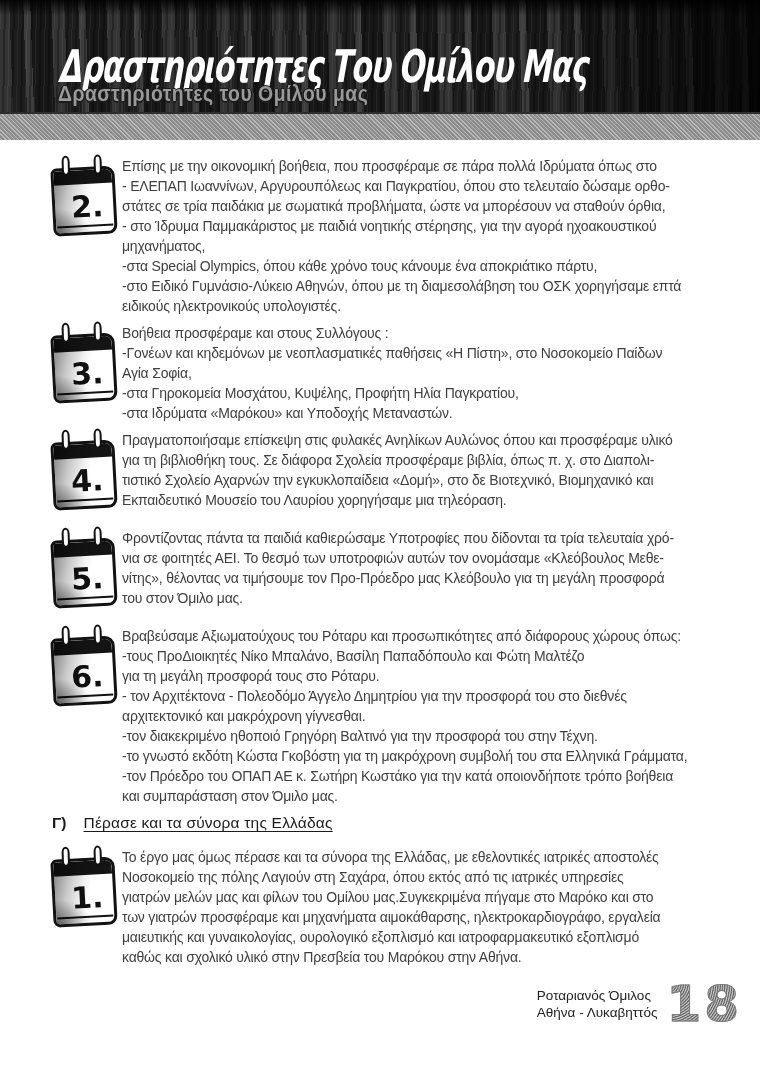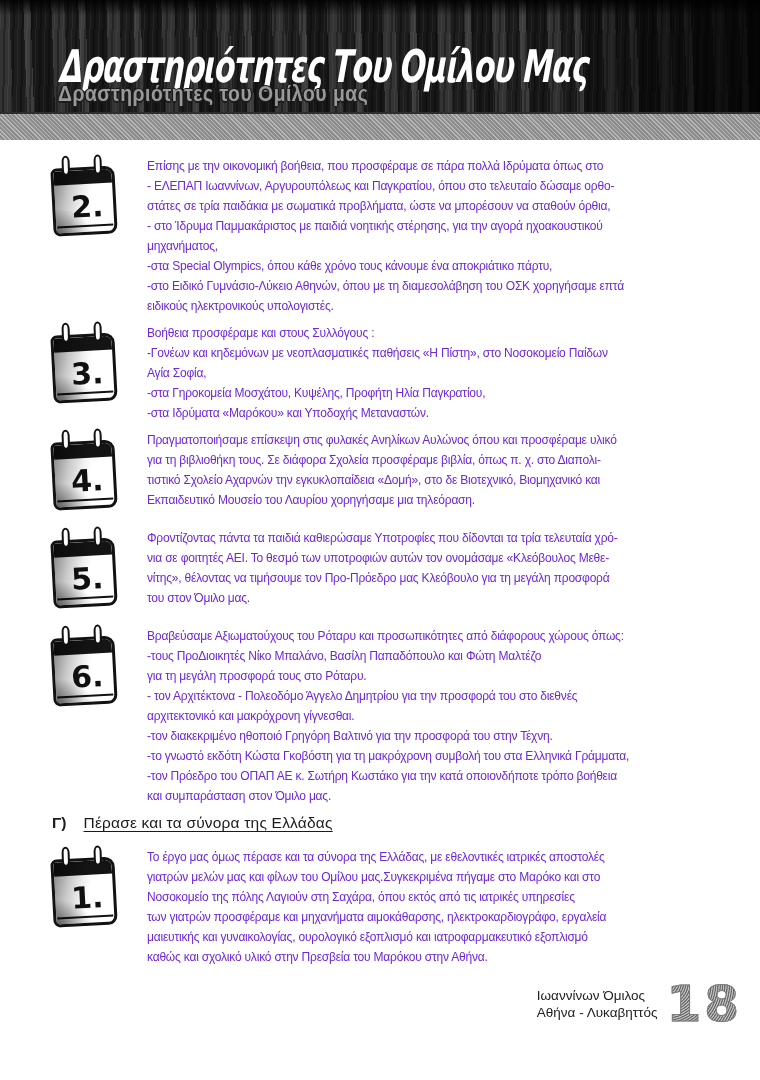--- a/index.html
+++ b/index.html
@@ -49,22 +49,22 @@
     transform:scale(0.97,1.08);transform-origin:left top;
     z-index:2;
   }
 
   
   .content{padding:15px 18px 0 52px;}
   .item{display:flex;align-items:flex-start;margin-bottom:6px;}
   .text{flex:1;padding-top:1px;min-width:0;}
   .tline{
     height:20px;line-height:20px;
-    font-size:12px;letter-spacing:-0.2px;
-    white-space:nowrap;color:#6d28d9;margin-left:25px;
+    font-size:14px;letter-spacing:-0.2px;
+    white-space:nowrap;color:#404040;
   }
 
   
   .cal{position:relative;width:70px;height:92px;flex:none;transform:rotate(-2deg);}
   .pin{
     position:absolute;top:0;width:8px;height:20px;
     background:#fff;border:2.5px solid #121212;border-radius:4px/6px;
     z-index:2;box-sizing:border-box;
   }
   .pin-l{left:11px;} .pin-r{left:43px;}
@@ -237,31 +237,31 @@
         <span class="pin pin-l"></span>
         <span class="pin pin-r"></span>
         <div class="cal-body">
           <div class="cal-head"></div>
           <div class="cal-num">1.</div>
           <div class="cal-shade"></div>
         </div>
       </div>
       <div class="text">
           <div class="tline">Το έργο μας όμως πέρασε και τα σύνορα της Ελλάδας, με εθελοντικές ιατρικές αποστολές</div>
+          <div class="tline">Νοσοκομείο της πόλης Λαγιούν στη  Σαχάρα,  όπου εκτός από τις ιατρικές υπηρεσίες</div>
           <div class="tline">γιατρών μελών μας και φίλων του Ομίλου μας.Συγκεκριμένα πήγαμε στο Μαρόκο και στο</div>
-          <div class="tline">Νοσοκομείο της πόλης Λαγιούν στη  Σαχάρα,  όπου εκτός από τις ιατρικές υπηρεσίες</div>
           <div class="tline">των γιατρών προσφέραμε  και μηχανήματα αιμοκάθαρσης, ηλεκτροκαρδιογράφο, εργαλεία</div>
           <div class="tline">μαιευτικής και γυναικολογίας, ουρολογικό εξοπλισμό και ιατροφαρμακευτικό εξοπλισμό</div>
           <div class="tline">καθώς και σχολικό υλικό στην Πρεσβεία του Μαρόκου στην Αθήνα.</div>
         </div>
     </section>
 
   </div>
 
   <div class="footer">
     <div class="org">
-      <div>Ιωαννίνων Όμιλος</div>
+      <div>Ροταριανός Όμιλος</div>
       <div>Αθήνα - Λυκαβηττός</div>
     </div>
     <div class="pagenum">18</div>
   </div>
 
 </div>
 
 </body></html>

